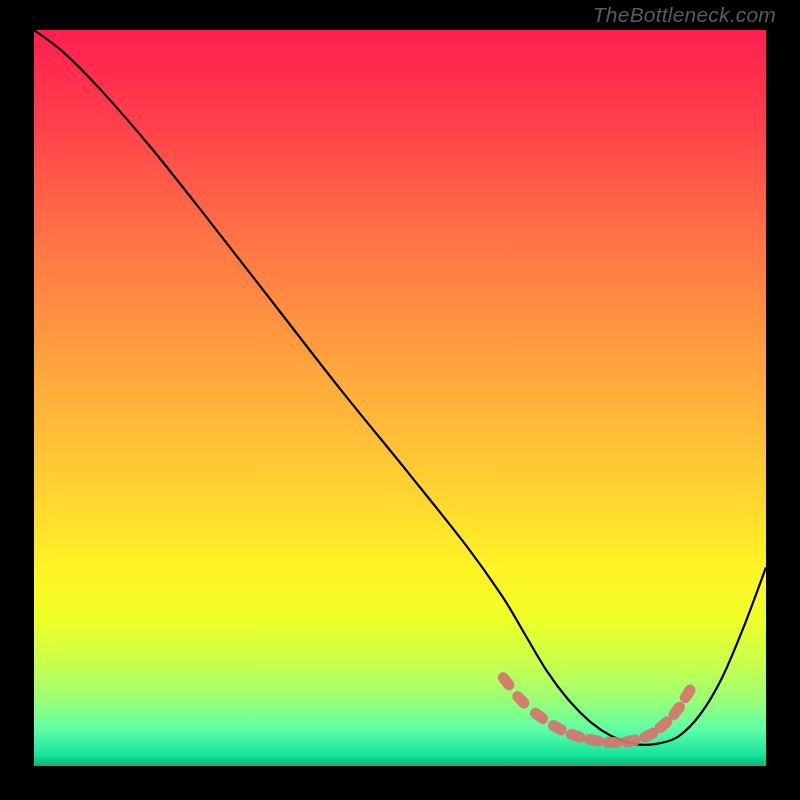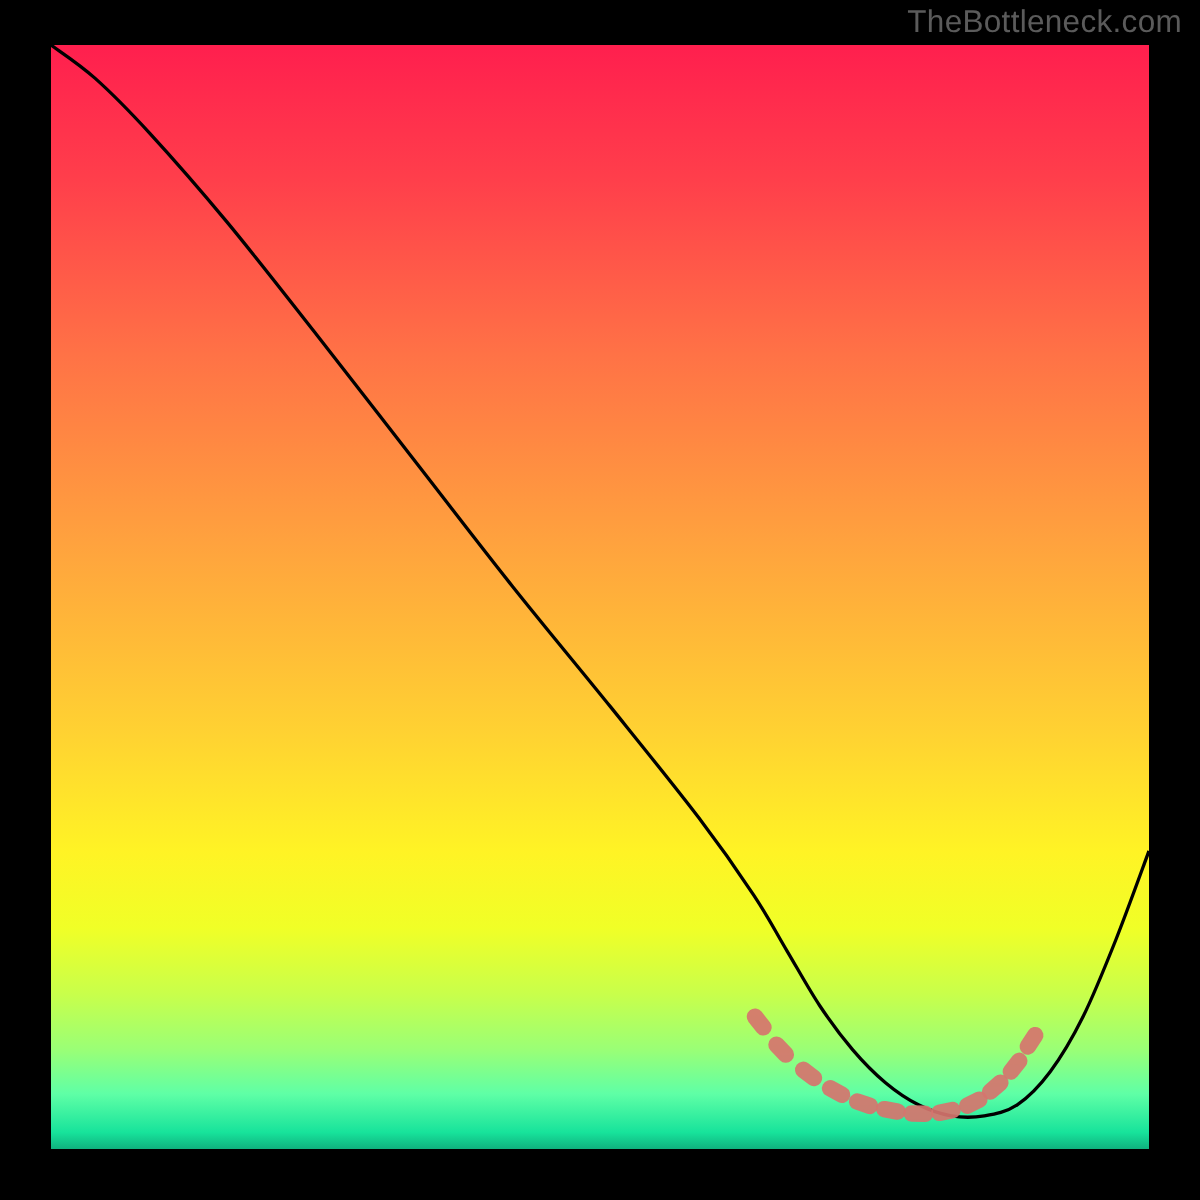--- a/index.html
+++ b/index.html
@@ -12,27 +12,28 @@
   }
   .frame {
     position: relative;
     width: 800px;
     height: 800px;
     background: #000;
   }
   .watermark {
     position: absolute;
     top: 3px;
-    right: 12px;
+    right: 24px;
     font-family: Arial, Helvetica, sans-serif;
     font-size: 21px;
     color: #5b5b5b;
     letter-spacing: 0.2px;
     font-weight: 500;
     z-index: 5;
+    font-style: italic;
   }
   svg.plot {
     position: absolute;
     left: 34px;
     top: 30px;
     width: 732px;
     height: 736px;
     display: block;
   }
 </style>

